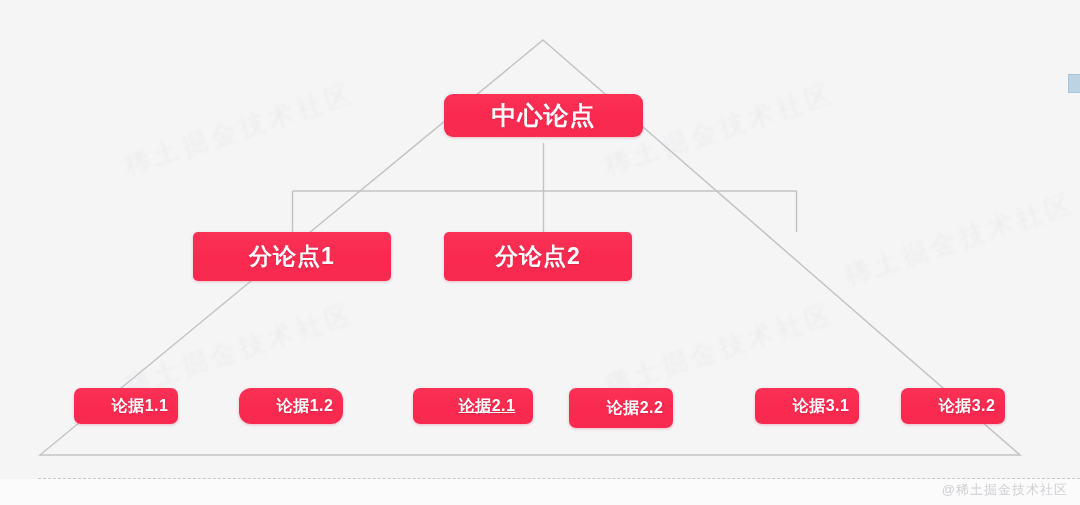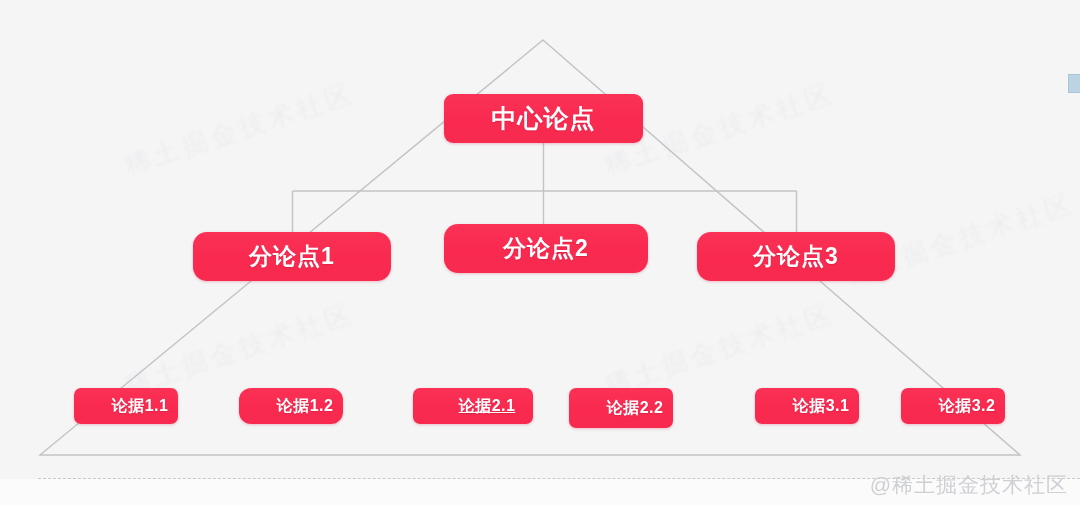--- a/index.html
+++ b/index.html
@@ -83,21 +83,21 @@
     white-space: nowrap;
     font-weight: 700;
     text-shadow: 0 1px 1px rgba(150, 20, 45, 0.25);
   }
   .node-l1 {
     border-radius: 9px;
     font-size: 25px;
     letter-spacing: 1px;
   }
   .node-l2 {
-    border-radius: 14px;
+    border-radius: 5px;
     font-size: 23px;
     letter-spacing: 1px;
     justify-content: center;
   }
   .node-l3 {
     border-radius: 7px;
     font-size: 16px;
     letter-spacing: 0.5px;
     padding-left: 28px;
   }
@@ -112,21 +112,21 @@
     background: #bcd3e4;
     border: 1px solid #a9c5da;
     box-sizing: border-box;
   }
 
   
   .corner-watermark {
     position: absolute;
     right: 12px;
     bottom: 6px;
-    font-size: 21px;
+    font-size: 13px;
     color: #cfd0d3;
     letter-spacing: 1px;
     white-space: nowrap;
     user-select: none;
     text-align: center;
   }
 </style>
 </head>
 <body>
 
@@ -145,32 +145,29 @@
 
     <line x1="543.5" y1="143" x2="543.5" y2="191" stroke="#c2c3c6" stroke-width="1.4"></line>
 
     <line x1="292.5" y1="191" x2="796.5" y2="191" stroke="#c2c3c6" stroke-width="1.4"></line>
 
     <line x1="292.5" y1="191" x2="292.5" y2="232" stroke="#c2c3c6" stroke-width="1.4"></line>
     <line x1="543.5" y1="191" x2="543.5" y2="232" stroke="#c2c3c6" stroke-width="1.4"></line>
     <line x1="796.5" y1="191" x2="796.5" y2="232" stroke="#c2c3c6" stroke-width="1.4"></line>
   </svg>
 
-  <div class="node node-l1" style="left:444px; top:94px; width:199px; height:49px;">
+  <div class="node node-l1" style="left:444px; top:94px; width:199px; height:43px;">
     <span>中心论点</span>
   </div>
 
   <div class="node node-l2" style="left:193px; top:232px; width:198px; height:49px;">
     <span>分论点1</span>
   </div>
-  <div class="node node-l2" style="left:444px; top:224px; width:204px; height:49px;">
+  <div class="node node-l2" style="left:444px; top:232px; width:188px; height:49px;">
     <span>分论点2</span>
-  </div>
-  <div class="node node-l2" style="left:697px; top:232px; width:198px; height:49px;">
-    <span>分论点3</span>
   </div>
 
   <div class="node node-l3" style="left:74px; top:388px; width:104px; height:36px;">
     <span>论据1.1</span>
   </div>
   <div class="node node-l3" style="left:239px; top:388px; width:104px; height:36px;border-radius:12px;">
     <span>论据1.2</span>
   </div>
   <div class="node node-l3" style="left:413px; top:388px; width:120px; height:36px;text-decoration:underline;">
     <span>论据2.1</span>

